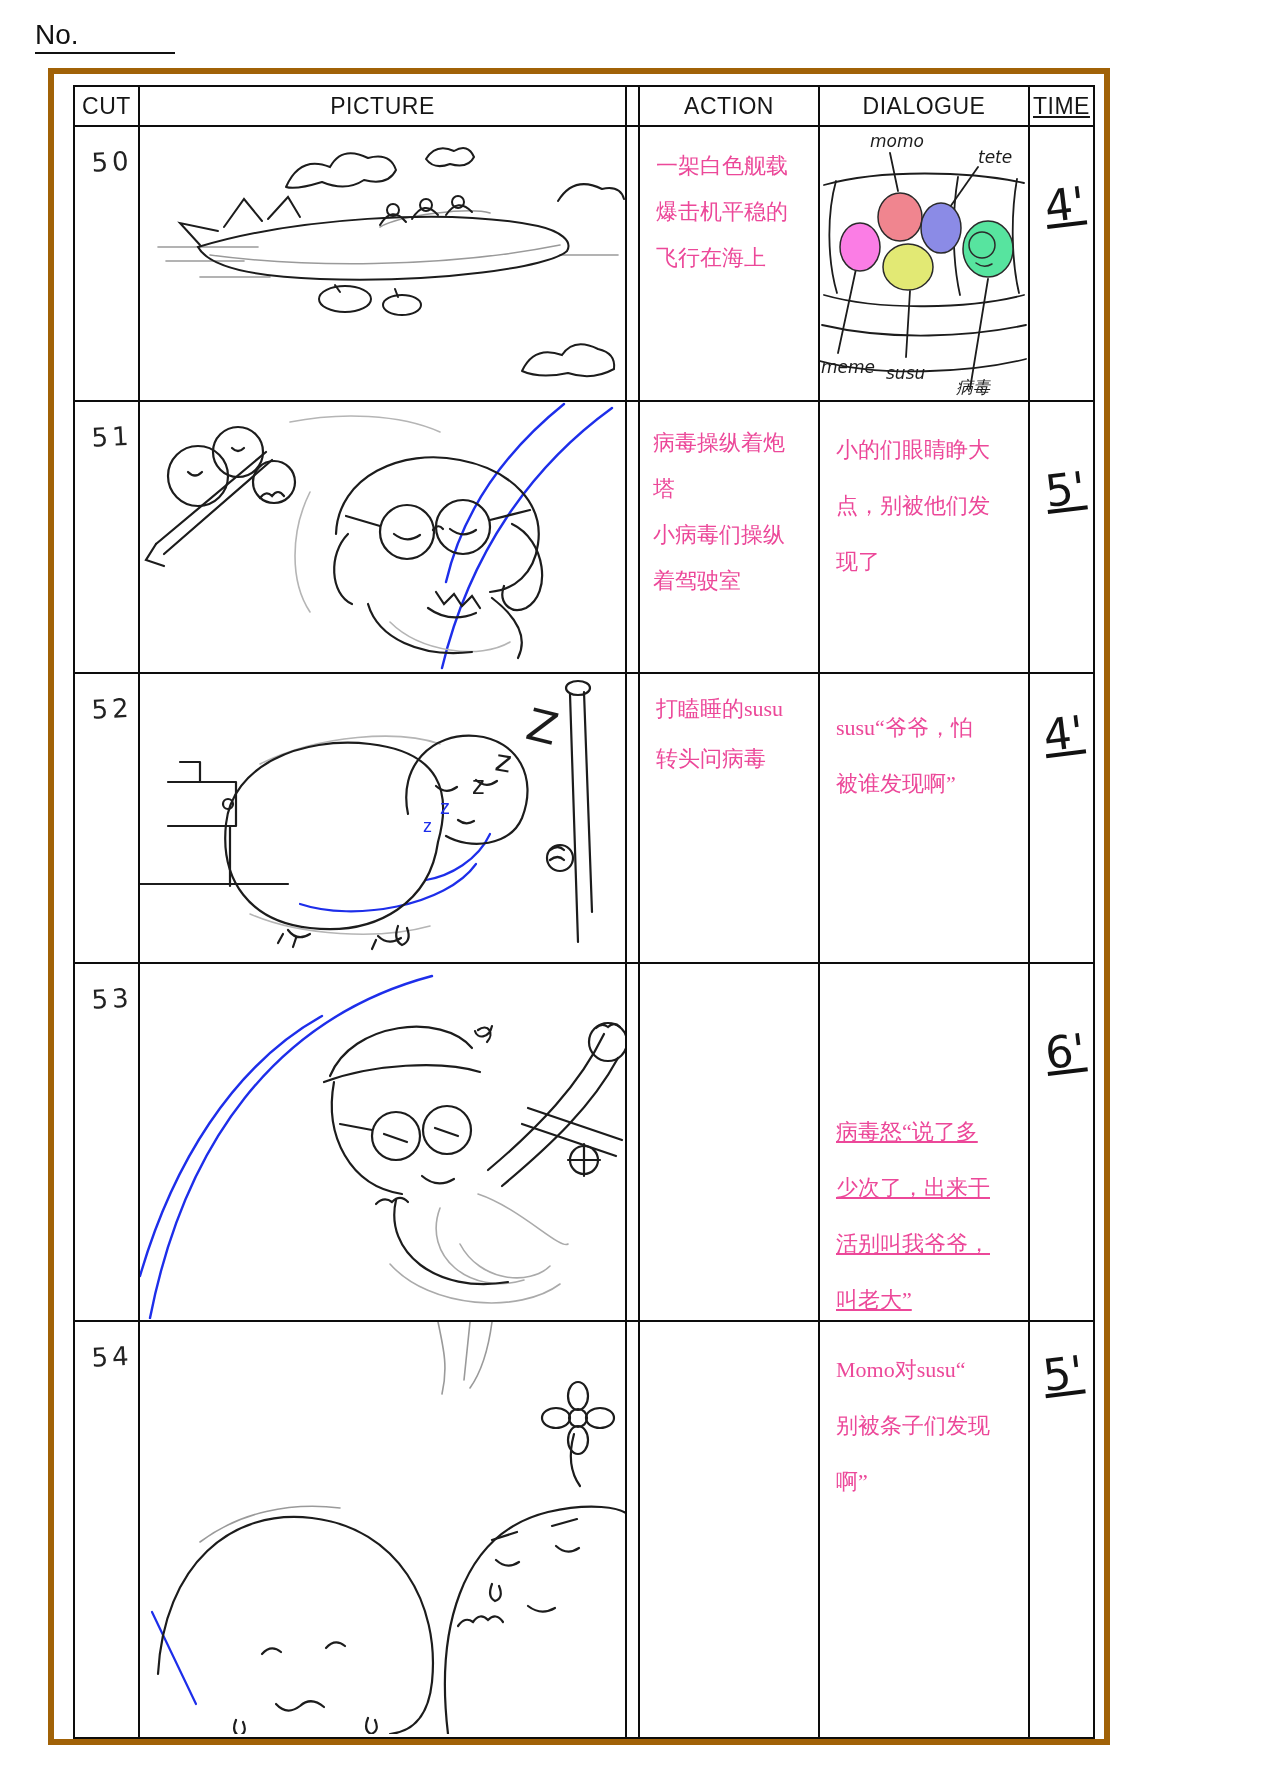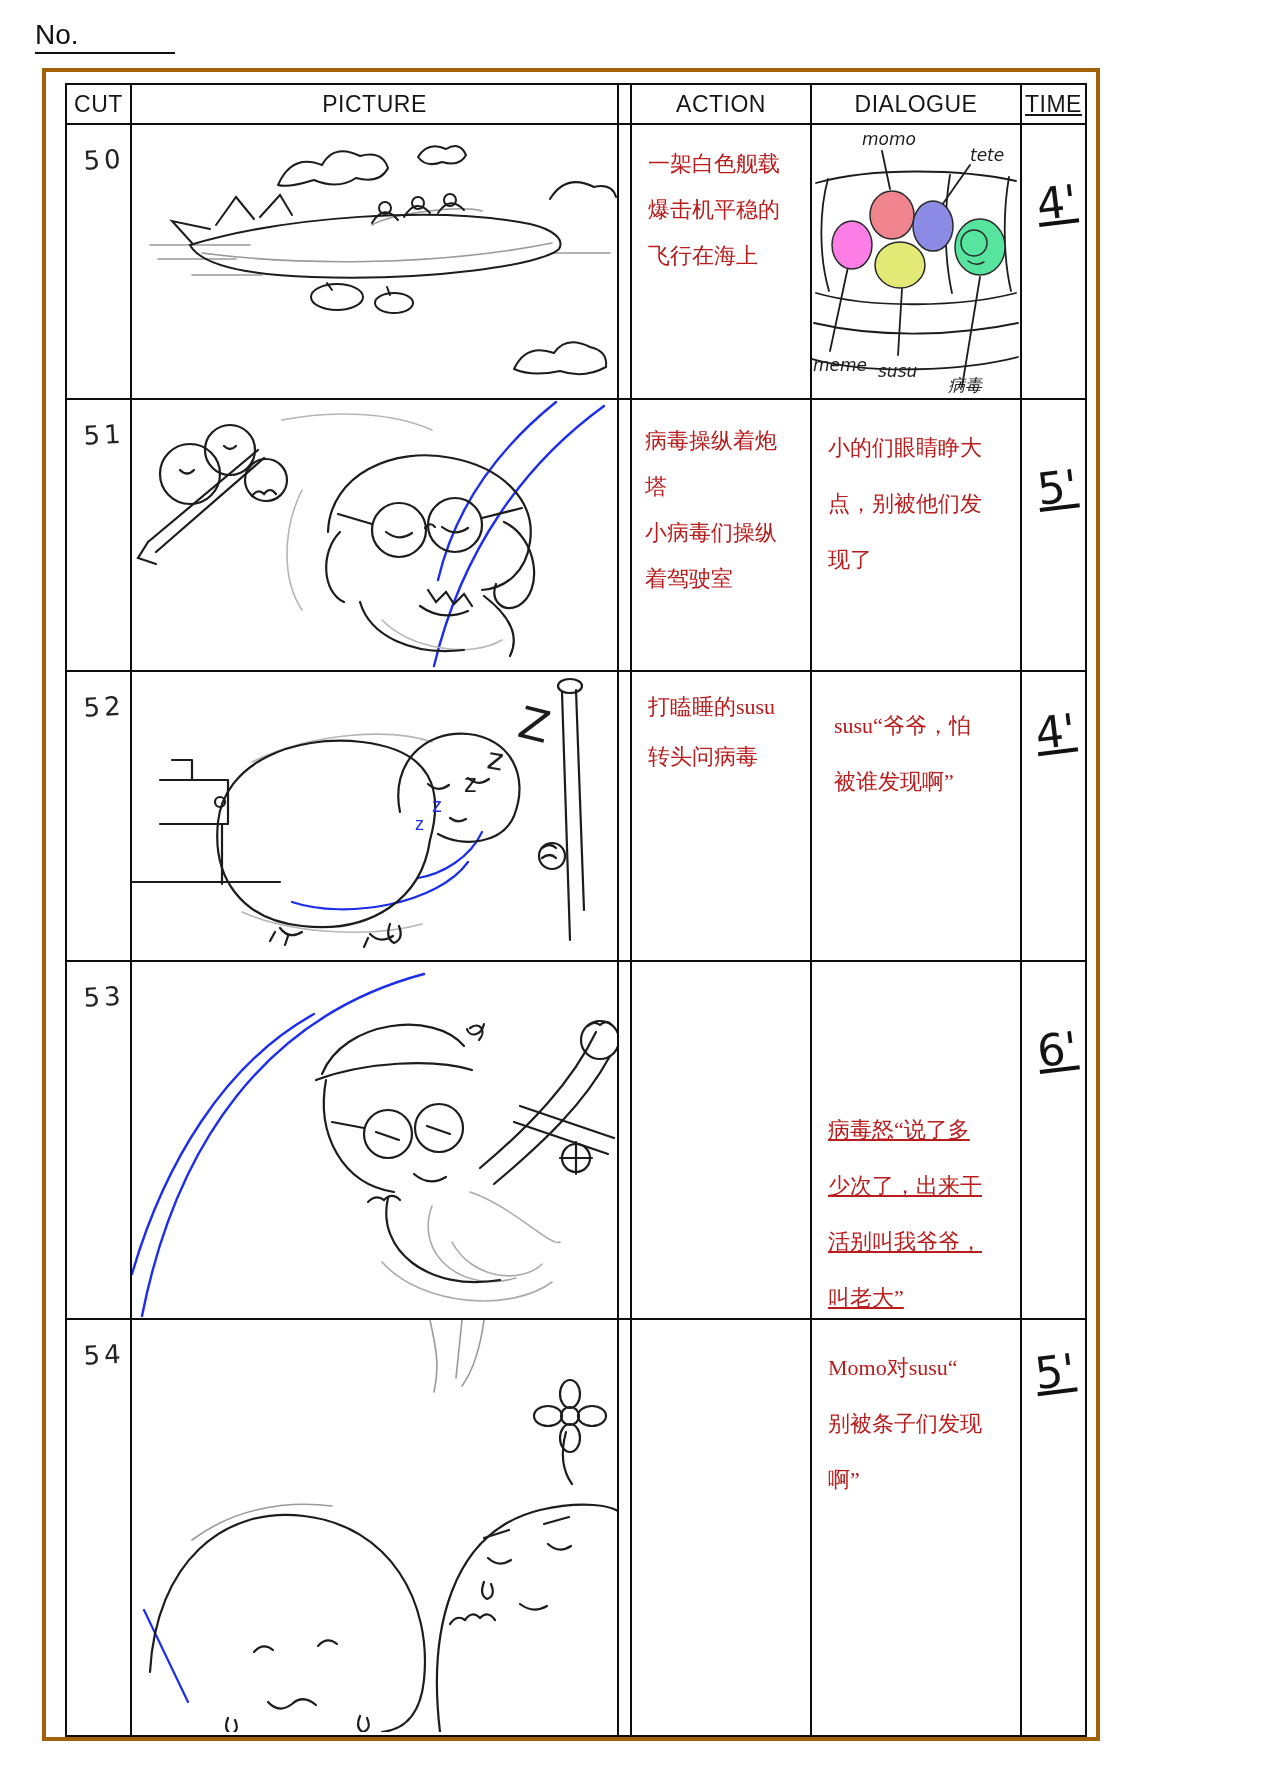--- a/index.html
+++ b/index.html
@@ -6,22 +6,22 @@
   body{
     width:1279px;height:1792px;position:relative;background:#ffffff;
     font-family:"Liberation Sans",sans-serif;color:#111;overflow:hidden;
   }
   .no-line{
     position:absolute;left:35px;top:18px;width:140px;
     border-bottom:2.5px solid #111;
     font:28px/1.2 "Liberation Sans",sans-serif;color:#111;padding-bottom:0;
   }
   .frame{
-    position:absolute;left:42px;top:68px;width:1050px;height:1665px;
-    border:4px solid #a16207;
+    position:absolute;left:48px;top:68px;width:1050px;height:1665px;
+    border:6px solid #a16207;
   }
   .grid{
     position:absolute;left:19px;top:11px;
     display:grid;
     grid-template-columns:65px 487px 13px 180px 210px 63px;
     grid-template-rows:40px 275px 272px 290px 358px 415px;
     border:2.5px solid #0d0d0d;
     background:#fff;
   }
   .cell{
@@ -33,26 +33,26 @@
   .hcell{
     display:flex;align-items:center;justify-content:center;
     font:23px "Liberation Sans",sans-serif;letter-spacing:.5px;color:#161616;
   }
   .cutnum{
     display:block;padding:20px 0 0 16px;
     font:26px "DejaVu Sans",sans-serif;letter-spacing:4px;
     transform:rotate(-3deg);color:#222;
   }
   .txt{
-    white-space:pre-line;color:#b91c1c;
+    white-space:pre-line;color:#ec4899;
     font:22px/46px "Liberation Serif","DejaVu Serif",serif;
     padding:16px 6px 0 16px;
   }
   .dlg{line-height:56px;padding-top:20px;}
-  .dlg.r52{padding-top:26px;margin-left:6px;}
+  .dlg.r52{padding-top:26px;}
   .dlg.r53{padding-top:140px;text-decoration:underline;}
   .dlg.r54{}
   .act.r51{padding-top:18px;padding-left:13px;}
   .act.r52{padding-top:10px;line-height:50px;}
   .timeval{
     display:block;text-align:center;
     font:44px "DejaVu Sans",sans-serif;color:#141414;
     transform:rotate(-7deg);
   }
   .t50{padding-top:52px;} .t51{padding-top:62px;} .t52{padding-top:34px;}

